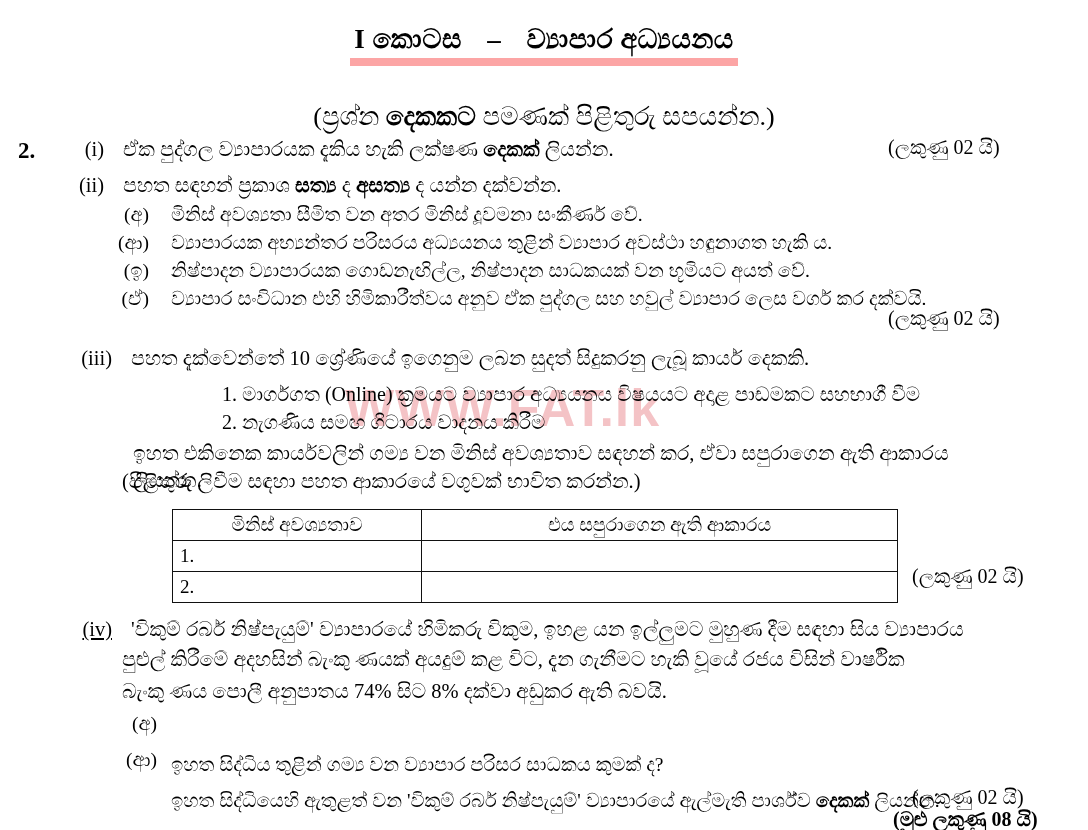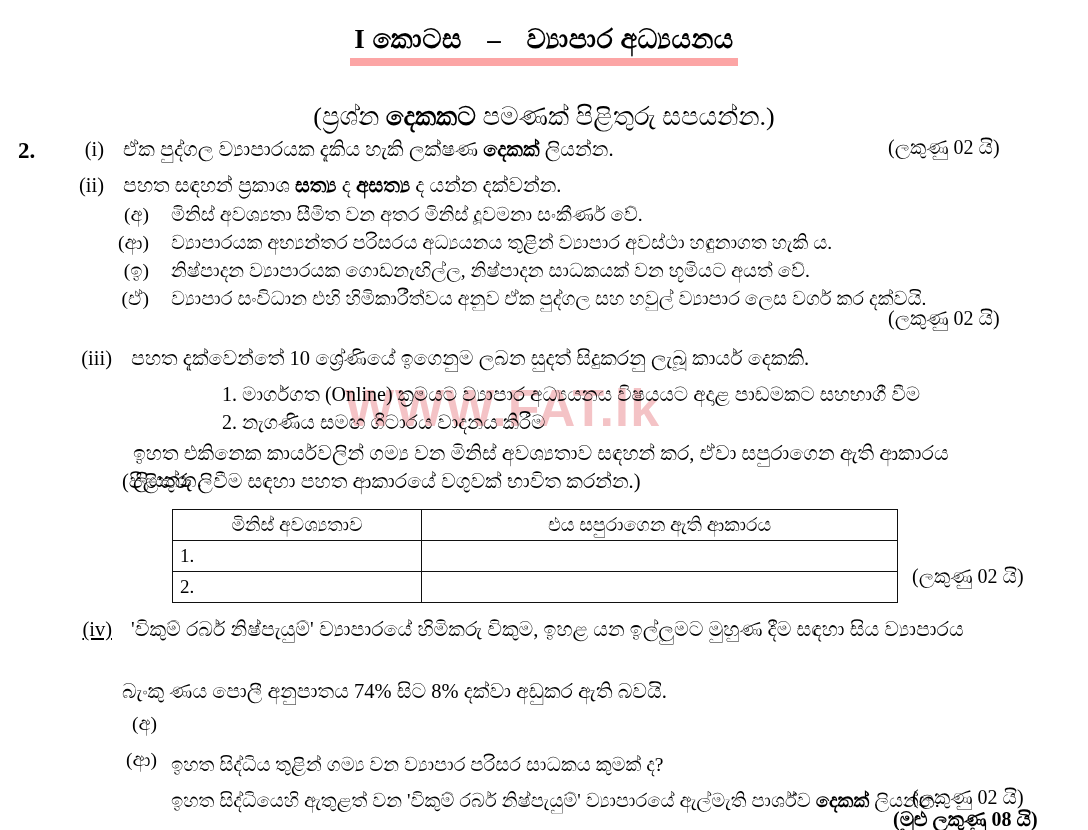--- a/index.html
+++ b/index.html
@@ -291,20 +291,21 @@
       </tr>
     </tbody>
   </table>
 
   <div class="marks" id="marks-3">(ලකුණු 02 යි)</div>
 
   <div class="row" id="row-iv">
     <span class="marker">(iv)</span>
     <span class="rtext">'විකුම් රබර් නිෂ්පැයුම්' ව්‍යාපාරයේ හිමිකරු විකුම, ඉහළ යන ඉල්ලුමට මුහුණ දීම සඳහා සිය ව්‍යාපාරය</span>
   </div>
+  <div id="iv-l2">පුළුල් කිරීමේ අදහසින් බැංකු ණයක් අයදුම් කළ විට, දැන ගැනීමට හැකි වූයේ රජය විසින් වාර්ෂික</div>
   <div id="iv-l3">බැංකු ණය පොලී අනුපාතය 74% සිට 8% දක්වා අඩුකර ඇති බවයි.</div>
 
   <div class="sub" id="sub-iv-a">
     <span class="marker">(අ)</span>
     <span class="rtext">ඉහත සිද්ධිය තුළින් ගම්‍ය වන ව්‍යාපාර පරිසර සාධකය කුමක් ද?</span>
   </div>
   <div class="sub" id="sub-iv-aa">
     <span class="marker">(ආ)</span>
     <span class="rtext"><span>ඉහත සිද්ධියෙහි ඇතුළත් වන 'විකුම් රබර් නිෂ්පැයුම්' ව්‍යාපාරයේ ඇල්මැති පාර්ශ්ව </span><b>දෙකක්</b><span> ලියන්න.</span></span>
   </div>

